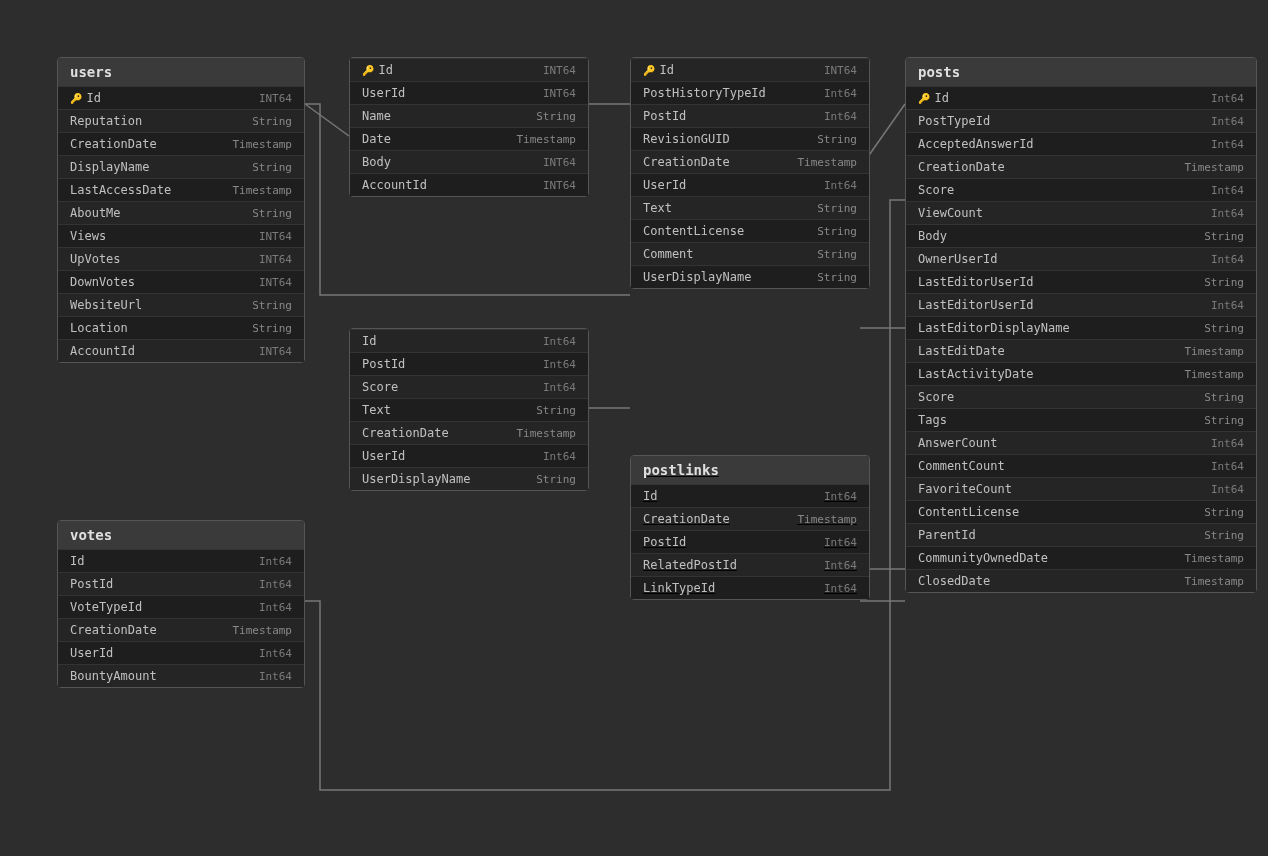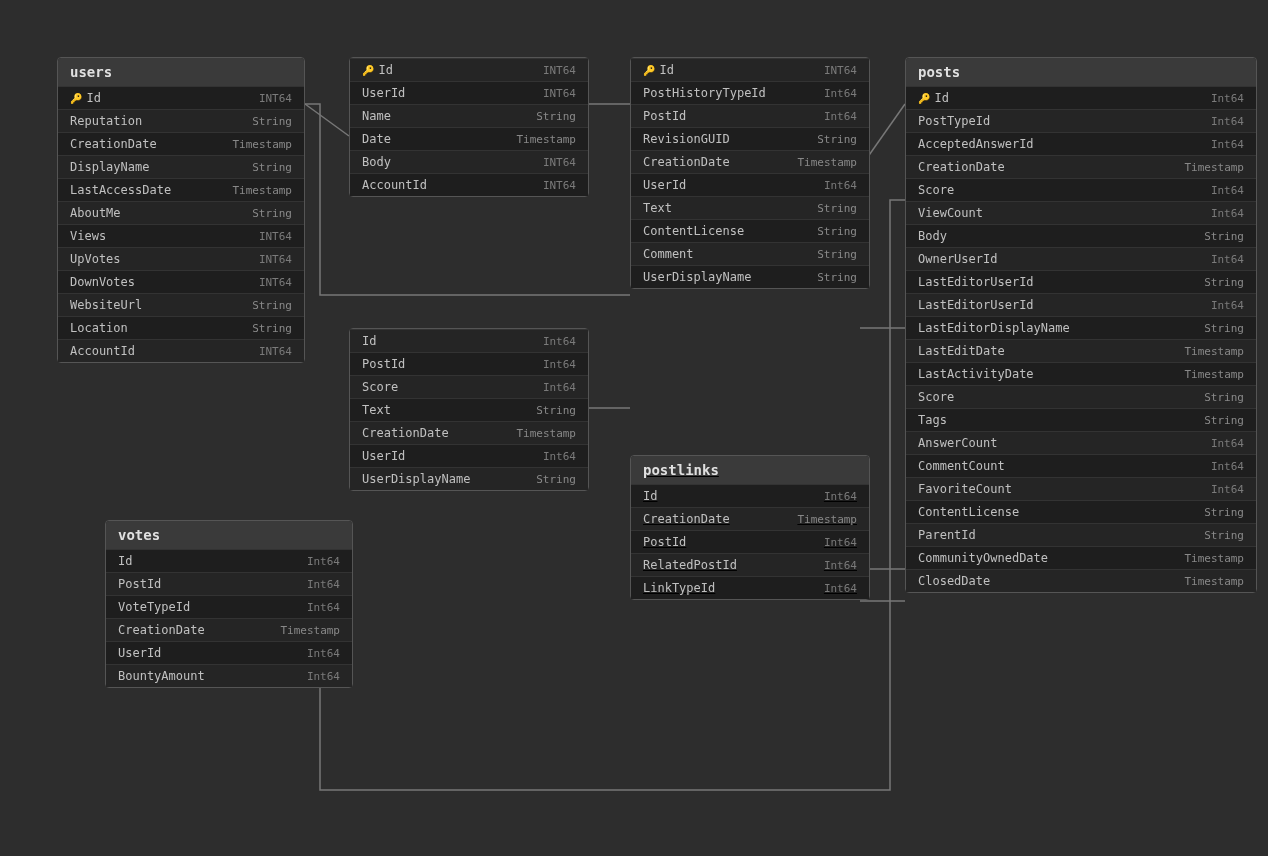--- a/index.html
+++ b/index.html
@@ -335,21 +335,21 @@
     <div class="table-row">
       <span class="field-name">UserId</span>
       <span class="field-type int64">Int64</span>
     </div>
     <div class="table-row">
       <span class="field-name">UserDisplayName</span>
       <span class="field-type string">String</span>
     </div>
   </div>
 
-  <div class="table-box" style="left:57px;top:520px;width:248px;margin-left:48px;">
+  <div class="table-box" style="left:57px;top:520px;width:248px;">
     <div class="table-header">votes</div>
     <div class="table-row">
       <span class="field-name">Id</span>
       <span class="field-type int64">Int64</span>
     </div>
     <div class="table-row">
       <span class="field-name">PostId</span>
       <span class="field-type int64">Int64</span>
     </div>
     <div class="table-row">

